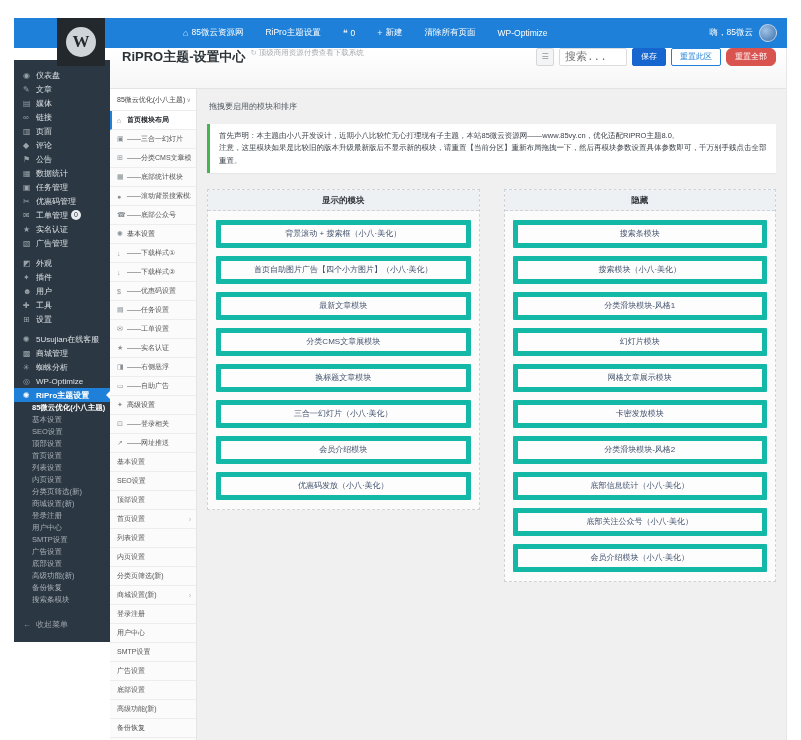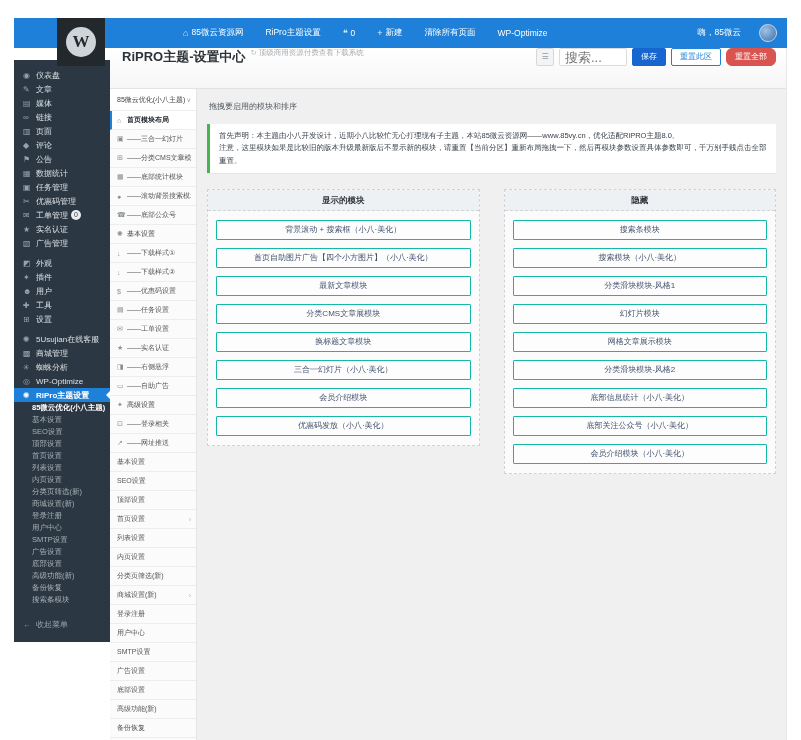--- a/index.html
+++ b/index.html
@@ -4,21 +4,21 @@
 <style>
   html,body{margin:0;padding:0;background:#fff;}
   .page{position:relative;width:801px;height:740px;overflow:hidden;background:#fff;
         font-family:"Liberation Sans","DejaVu Sans",sans-serif;-webkit-font-smoothing:antialiased;}
 
   
   .adminbar{position:absolute;left:14px;top:18px;width:773px;height:30px;background:#1e80d8;
             display:flex;align-items:center;color:#fff;padding:0 10px 0 158px;box-sizing:border-box;font-size:8.5px;}
   .ab-item{display:flex;align-items:center;padding:0 11px;height:30px;white-space:nowrap;cursor:pointer;}
   .ab-ic{margin-right:3px;font-size:9px;opacity:.9;}
-  .ab-right{margin-left:auto;display:flex;align-items:center;gap:18px;}
+  .ab-right{margin-left:auto;display:flex;align-items:center;gap:6px;}
   .avatar{width:16px;height:16px;border-radius:50%;border:1px solid rgba(255,255,255,.6);
           background:radial-gradient(circle at 35% 35%,#9fc3e8,#3a6ea8);}
   .wplogo{position:absolute;left:57px;top:18px;width:48px;height:48px;background:#23282d;z-index:3;
           display:flex;align-items:center;justify-content:center;cursor:pointer;}
   .wcirc{width:30px;height:30px;border-radius:50%;background:#cfd4d9;color:#23282d;
          font-family:"Liberation Serif","DejaVu Serif",serif;font-weight:bold;font-size:17px;line-height:30px;text-align:center;}
 
   
   .sidebar{position:absolute;left:14px;top:60px;width:96px;background:#2b3742;padding:8px 0 10px;box-sizing:border-box;}
   .si{display:flex;align-items:center;height:14px;padding:0 4px 0 9px;color:#dce1e5;font-size:8px;white-space:nowrap;overflow:hidden;cursor:pointer;}
@@ -37,22 +37,22 @@
   .workspace{position:absolute;left:110px;top:48px;width:677px;height:692px;background:#fff;
              border-right:1px solid #e7e7e7;box-sizing:border-box;display:flex;flex-direction:column;overflow:hidden;}
   .chead{height:40px;flex:none;background:linear-gradient(#ffffff,#f6f6f6);border-bottom:1px solid #e3e3e3;
          display:flex;align-items:flex-start;padding:0 10px 0 12px;}
   .ctitle{font-size:13px;font-weight:bold;color:#2c3338;white-space:nowrap;}
   .csub{font-size:7.5px;color:#a7acb1;margin-left:5px;white-space:nowrap;}
   .csub-ic{color:#b7bcc1;margin-right:2px;}
   .hctrl{margin-left:auto;display:flex;align-items:center;gap:5px;}
   .viewbtn{width:16px;height:16px;border:1px solid #d7d7d7;background:#f3f4f5;color:#90979e;
            font-size:8px;line-height:15px;text-align:center;border-radius:2px;cursor:pointer;}
-  .search{width:56px;height:16px;border:1px solid #dcdcde;background:#fff;font-size:13px;padding:0 5px;
-          color:#555;border-radius:2px;outline:none;font-family:Liberation Sans, sans-serif;}
+  .search{width:56px;height:16px;border:1px solid #dcdcde;background:#fff;font-size:11px;padding:0 5px;
+          color:#555;border-radius:2px;outline:none;font-family:Liberation Mono, monospace;}
   .btn{height:18px;line-height:16px;padding:0 8px;font-size:8px;border-radius:2px;border:1px solid transparent;
        cursor:pointer;font-family:inherit;}
   .btn.save{background:#1766d0;border-color:#1766d0;color:#fff;}
   .btn.zone{background:#fff;border-color:#1e80d8;color:#1e80d8;}
   .btn.all{background:#d9534f;border-color:#d9534f;color:#fff;border-radius:6px;}
 
   .wbody{display:flex;flex:1;overflow:hidden;}
 
   
   .snav{width:86px;flex:none;background:#fff;border-right:1px solid #e3e4e6;overflow:hidden;}
@@ -69,21 +69,21 @@
   
   .main{flex:1;background:#f0f0f1;padding:10px 10px 0;overflow:hidden;}
   .hint{font-size:8px;color:#50575e;margin:2px 0 12px 2px;}
   .notice{background:#fff;border-left:3px solid #46b450;box-shadow:0 1px 1px rgba(0,0,0,.04);
           padding:6px 9px;font-size:7.5px;line-height:1.65;color:#3c434a;margin-bottom:16px;}
   .cols{display:flex;gap:24px;align-items:flex-start;}
   .col{flex:1;border:1px dashed #cfd3d8;background:#fbfbfc;}
   .col-h{height:20px;line-height:20px;text-align:center;font-size:8.5px;font-weight:bold;color:#32373c;
          background:#eef1f4;border-bottom:1px dashed #cfd3d8;}
   .col-b{padding:9px 8px 1px;}
-  .mod{height:18px;line-height:18px;margin-bottom:8px;background:#fdfdfe;border:1px solid #14b8a6;
+  .mod{height:18px;line-height:18px;margin-bottom:8px;background:#fdfdfe;border:5px solid #14b8a6;
        text-align:center;font-size:8px;color:#42526b;border-radius:1px;cursor:move;white-space:nowrap;overflow:hidden;}
 </style>
 </head>
 <body>
 
 <div class="page">
 
   <div class="adminbar">
     <span class="ab-item">
         <span class="ab-ic">⌂</span>
@@ -563,20 +563,21 @@
             </div>
           </div>
           <div class="col">
             <div class="col-h">隐藏</div>
             <div class="col-b">
               <div class="mod">搜索条模块</div>
                 <div class="mod">搜索模块（小八·美化）</div>
                 <div class="mod">分类滑块模块-风格1</div>
                 <div class="mod">幻灯片模块</div>
                 <div class="mod">网格文章展示模块</div>
+                <div class="mod">卡密发放模块</div>
                 <div class="mod">分类滑块模块-风格2</div>
                 <div class="mod">底部信息统计（小八·美化）</div>
                 <div class="mod">底部关注公众号（小八·美化）</div>
                 <div class="mod">会员介绍模块（小八·美化）</div>
             </div>
           </div>
         </div>
       </div>
 
     </div>

